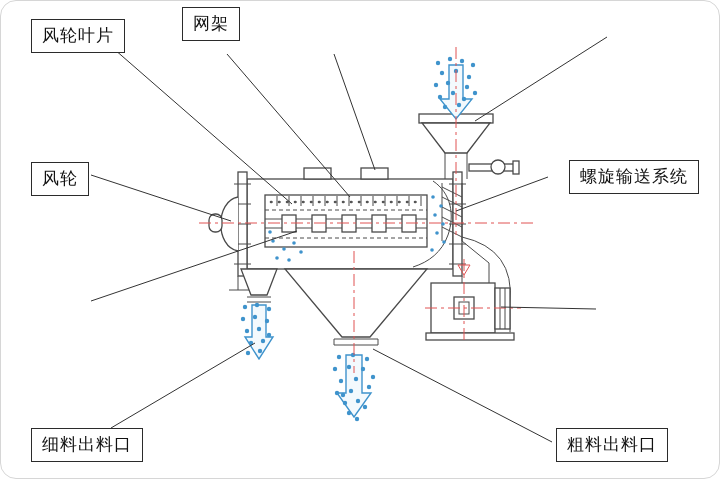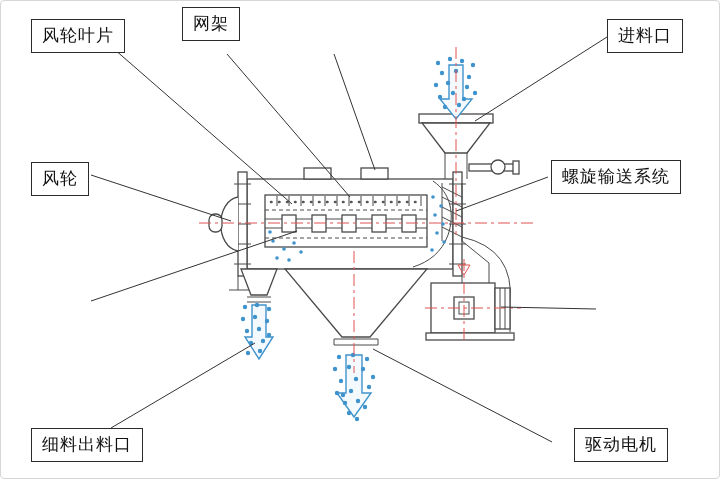--- a/index.html
+++ b/index.html
@@ -1,19 +1,19 @@
 <!DOCTYPE html>
 <html><head>
 <meta charset="utf-8">
 <style>
   * { margin:0; padding:0; box-sizing:border-box; }
   html,body { width:720px; height:479px; background:#fff; }
   body { font-family:"DejaVu Sans","Liberation Sans",sans-serif; }
   .stage { position:relative; width:720px; height:479px; background:#fff;
-           border:1px solid #d6d6d6; border-radius:4px; overflow:hidden; }
+           border:1px solid #d6d6d6; border-radius:16px; overflow:hidden; }
   .art { position:absolute; left:0; top:0; width:720px; height:479px; }
 
   .label { position:absolute; border:1px solid #2b2b2b; background:#fff;
            padding:6px 10px; font-size:17px; line-height:1.15; letter-spacing:1px;
            color:#111; white-space:nowrap; }
 
   
   .ln    { stroke:#4a4a4a; stroke-width:1.3; fill:none; }
   .fillw { fill:#ffffff; }
   .thin  { stroke:#4a4a4a; stroke-width:1; fill:none; }
@@ -204,19 +204,18 @@
       <line class="leader" x1="547" y1="176" x2="455" y2="210"></line>
       <line class="leader" x1="90" y1="300" x2="296" y2="230"></line>
       <line class="leader" x1="595" y1="308" x2="500" y2="306"></line>
       <line class="leader" x1="110" y1="427" x2="254" y2="342"></line>
       <line class="leader" x1="551" y1="441" x2="372" y2="348"></line>
     </g>
   </svg>
 
   <div class="label" style="left:30px;  top:18px;">风轮叶片</div>
   <div class="label" style="left:181px; top:6px;">网架</div>
-  <div class="label" style="right:36px; top:18px;">进料口</div>
   <div class="label" style="left:30px;  top:161px;">风轮</div>
-  <div class="label" style="right:38px; top:159px;margin-left:34px;">螺旋输送系统</div>
+  <div class="label" style="right:20px; top:159px;margin-left:34px;">螺旋输送系统</div>
   <div class="label" style="left:30px;  top:427px;">细料出料口</div>
-  <div class="label" style="right:51px; top:427px;">驱动电机</div>
+  <div class="label" style="right:51px; top:427px;">粗料出料口</div>
 
 </div>
 
 </body></html>

